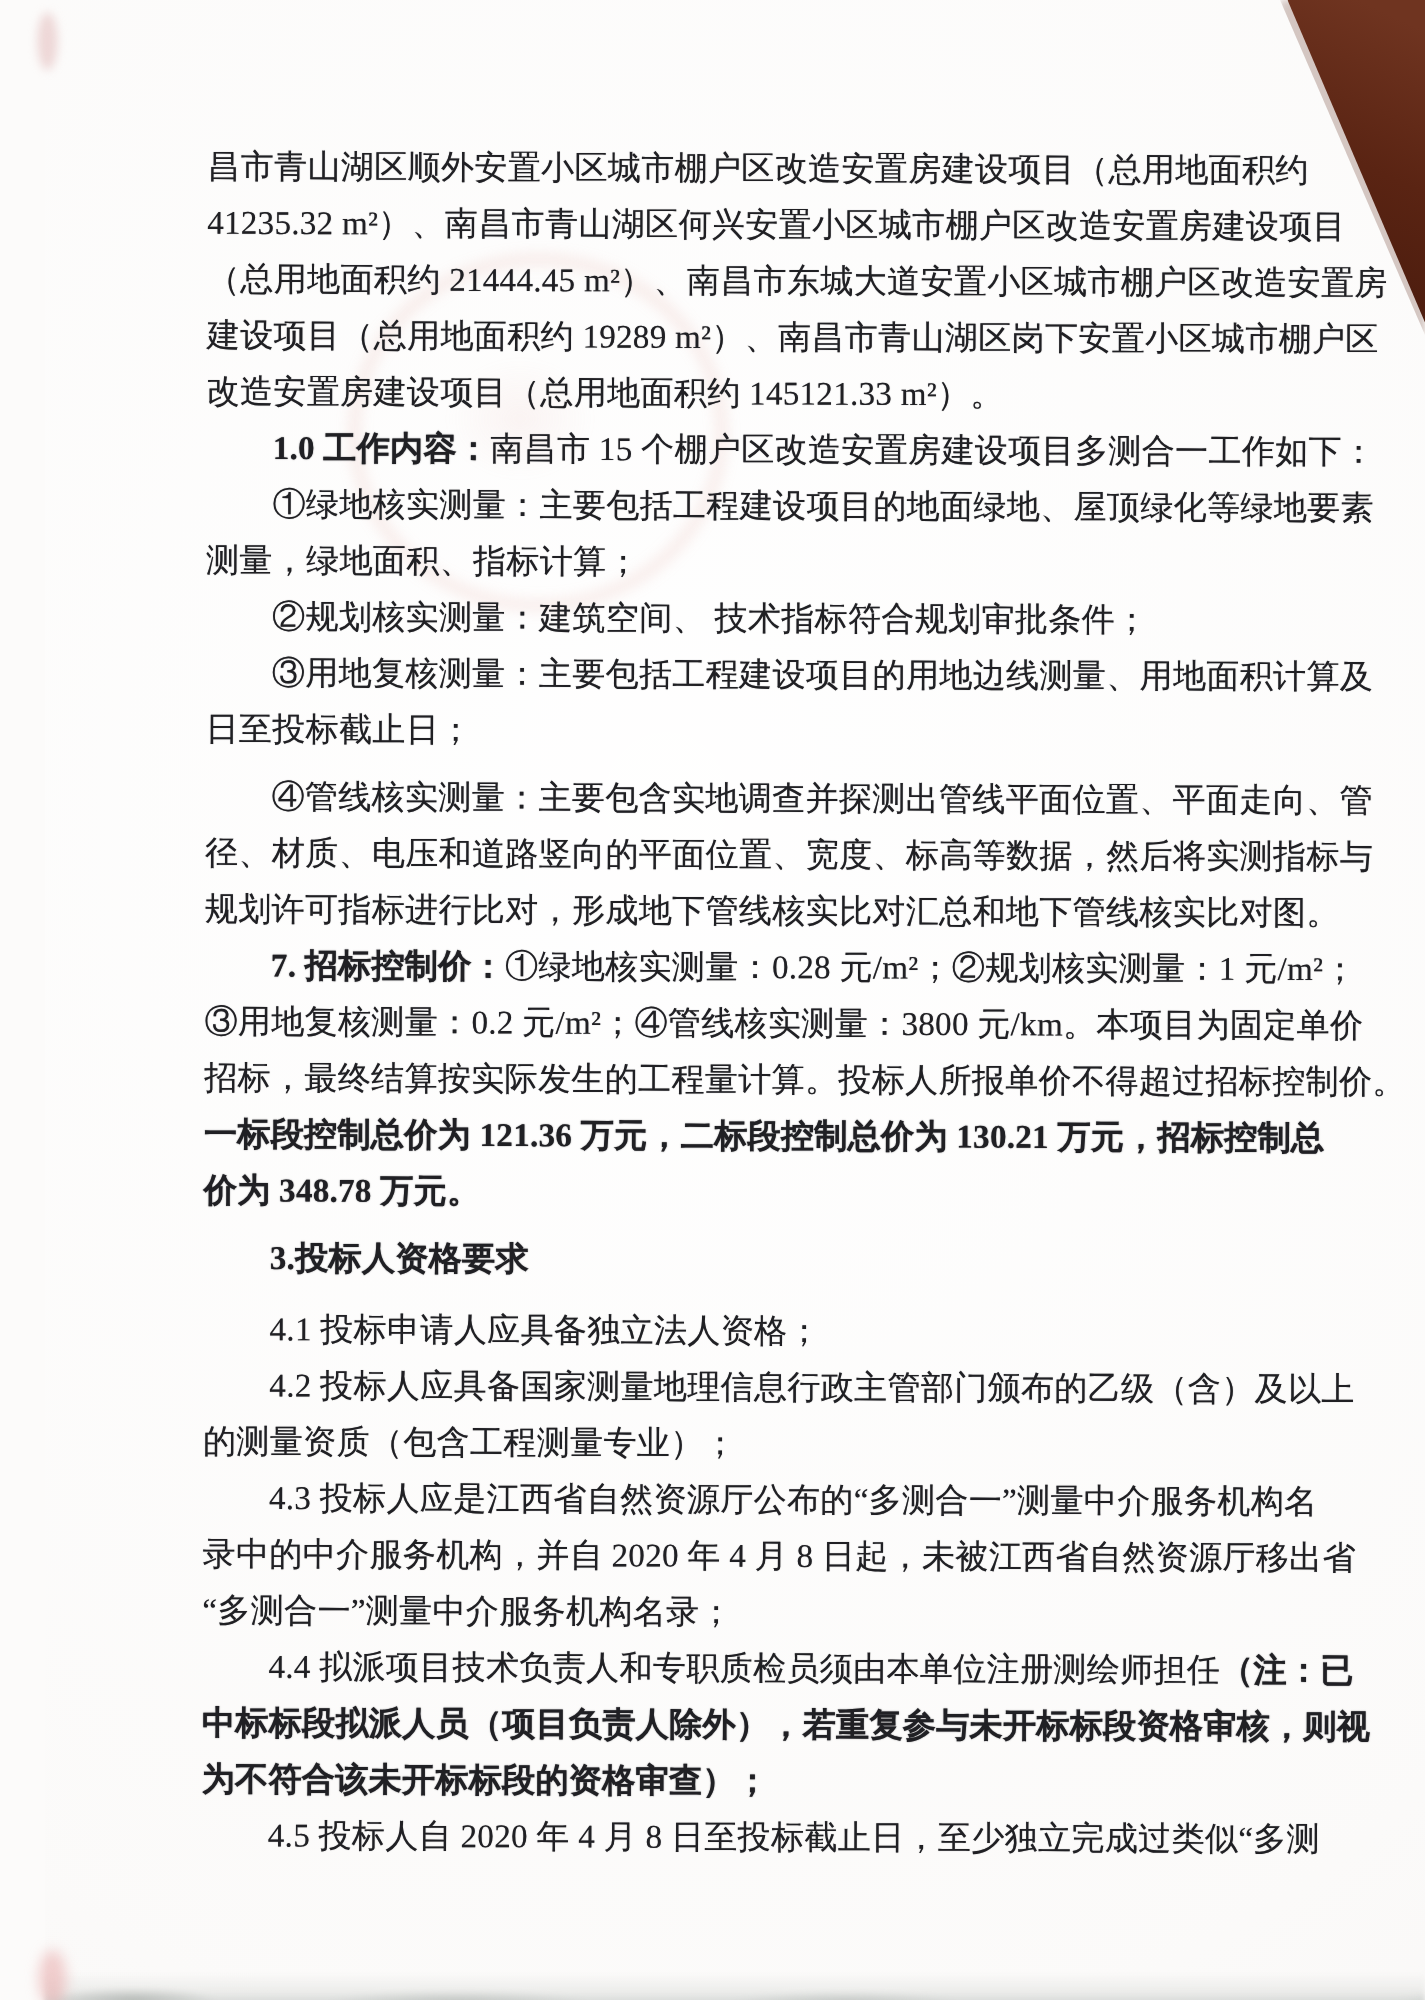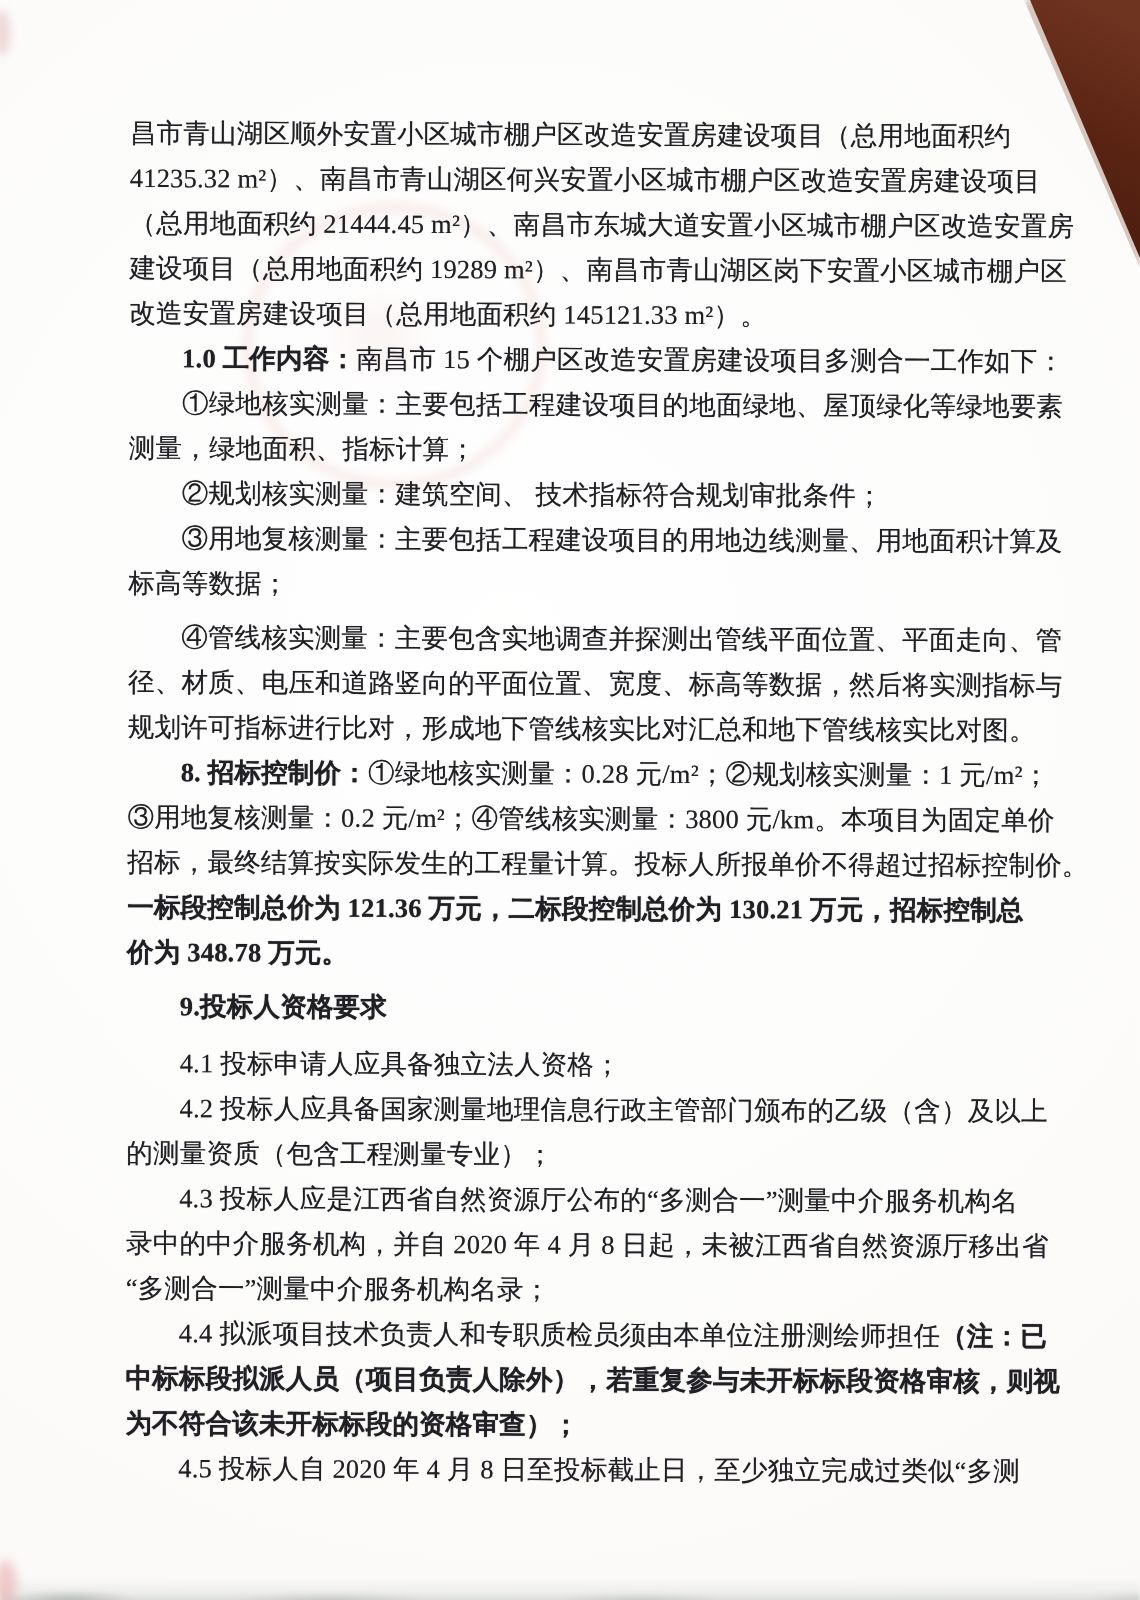--- a/index.html
+++ b/index.html
@@ -14,20 +14,21 @@
     background:var(--paper);
     overflow:hidden;
     position:relative;
     font-family:"Liberation Serif","DejaVu Serif",serif;
   }
   .page{
     position:absolute;inset:0;
     background:
       radial-gradient(120% 90% at 45% 40%, rgba(255,255,255,0.9) 0%, rgba(250,249,248,0.4) 70%, rgba(244,242,241,0.55) 100%),
       var(--paper);
+    margin-left: 36px;
   }
   
   .corner-triangle{
     position:absolute;top:0;right:0;
     width:110px;height:258px;
     clip-path:polygon(-2% -2%, 102% -2%, 102% 102%);
     background:linear-gradient(205deg, var(--corner-light) 8%, #5a2413 50%, var(--corner-dark) 100%);
   }
   .corner-triangle-soft{
     position:absolute;top:0;right:0;
@@ -107,30 +108,30 @@
       <div class="line"><span>昌市青山湖区顺外安置小区城市棚户区改造安置房建设项目（总用地面积约</span></div>
       <div class="line"><span>41235.32 m²）、南昌市青山湖区何兴安置小区城市棚户区改造安置房建设项目</span></div>
       <div class="line"><span>（总用地面积约 21444.45 m²）、南昌市东城大道安置小区城市棚户区改造安置房</span></div>
       <div class="line"><span>建设项目（总用地面积约 19289 m²）、南昌市青山湖区岗下安置小区城市棚户区</span></div>
       <div class="line"><span>改造安置房建设项目（总用地面积约 145121.33 m²）。</span></div>
       <div class="line indent"><b>1.0 工作内容：</b><span>南昌市 15 个棚户区改造安置房建设项目多测合一工作如下：</span></div>
       <div class="line indent"><span>①绿地核实测量：主要包括工程建设项目的地面绿地、屋顶绿化等绿地要素</span></div>
       <div class="line"><span>测量，绿地面积、指标计算；</span></div>
       <div class="line indent"><span>②规划核实测量：建筑空间、 技术指标符合规划审批条件；</span></div>
       <div class="line indent"><span>③用地复核测量：主要包括工程建设项目的用地边线测量、用地面积计算及</span></div>
-      <div class="line"><span>标高等数据；</span></div>
+      <div class="line"><span>日至投标截止日；</span></div>
       <div class="line indent gap-md"><span>④管线核实测量：主要包含实地调查并探测出管线平面位置、平面走向、管</span></div>
       <div class="line"><span>径、材质、电压和道路竖向的平面位置、宽度、标高等数据，然后将实测指标与</span></div>
       <div class="line"><span>规划许可指标进行比对，形成地下管线核实比对汇总和地下管线核实比对图。</span></div>
-      <div class="line indent"><b>8. 招标控制价：</b><span>①绿地核实测量：0.28 元/m²；②规划核实测量：1 元/m²；</span></div>
+      <div class="line indent"><b>7. 招标控制价：</b><span>①绿地核实测量：0.28 元/m²；②规划核实测量：1 元/m²；</span></div>
       <div class="line"><span>③用地复核测量：0.2 元/m²；④管线核实测量：3800 元/km。本项目为固定单价</span></div>
       <div class="line"><span>招标，最终结算按实际发生的工程量计算。投标人所报单价不得超过招标控制价。</span></div>
       <div class="line"><b>一标段控制总价为 121.36 万元，二标段控制总价为 130.21 万元，招标控制总</b></div>
       <div class="line"><b>价为 348.78 万元。</b></div>
-      <div class="line indent gap-md"><b>9.投标人资格要求</b></div>
+      <div class="line indent gap-md"><b>3.投标人资格要求</b></div>
       <div class="line indent gap-lg"><span>4.1 投标申请人应具备独立法人资格；</span></div>
       <div class="line indent"><span>4.2 投标人应具备国家测量地理信息行政主管部门颁布的乙级（含）及以上</span></div>
       <div class="line"><span>的测量资质（包含工程测量专业）；</span></div>
       <div class="line indent"><span>4.3 投标人应是江西省自然资源厅公布的“多测合一”测量中介服务机构名</span></div>
       <div class="line"><span>录中的中介服务机构，并自 2020 年 4 月 8 日起，未被江西省自然资源厅移出省</span></div>
       <div class="line"><span>“多测合一”测量中介服务机构名录；</span></div>
       <div class="line indent"><span>4.4 拟派项目技术负责人和专职质检员须由本单位注册测绘师担任</span><b>（注：已</b></div>
       <div class="line"><b>中标标段拟派人员（项目负责人除外），若重复参与未开标标段资格审核，则视</b></div>
       <div class="line"><b>为不符合该未开标标段的资格审查）；</b></div>
       <div class="line indent"><span>4.5 投标人自 2020 年 4 月 8 日至投标截止日，至少独立完成过类似“多测</span></div>

